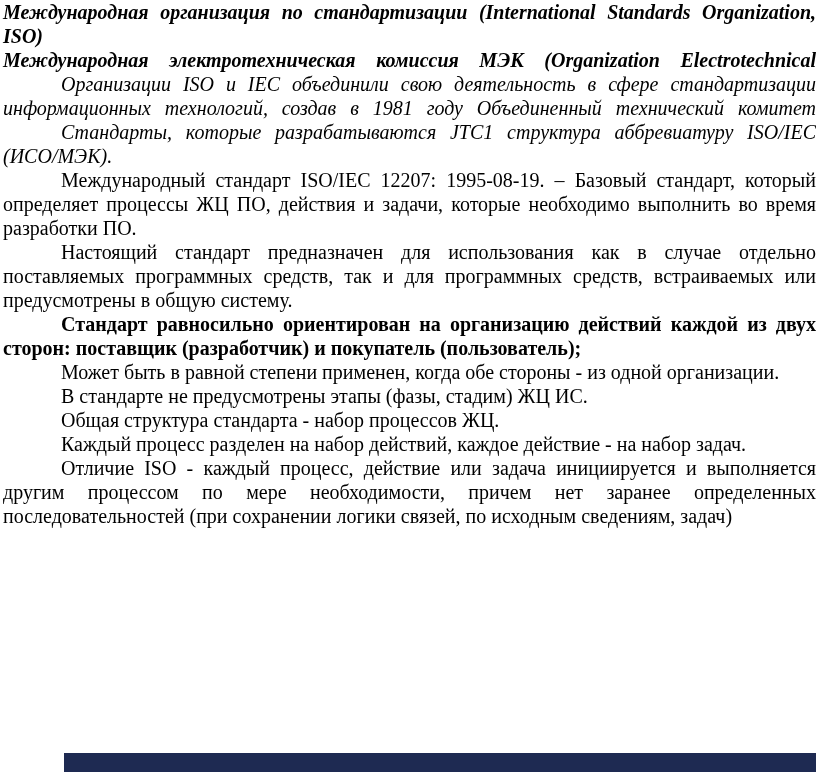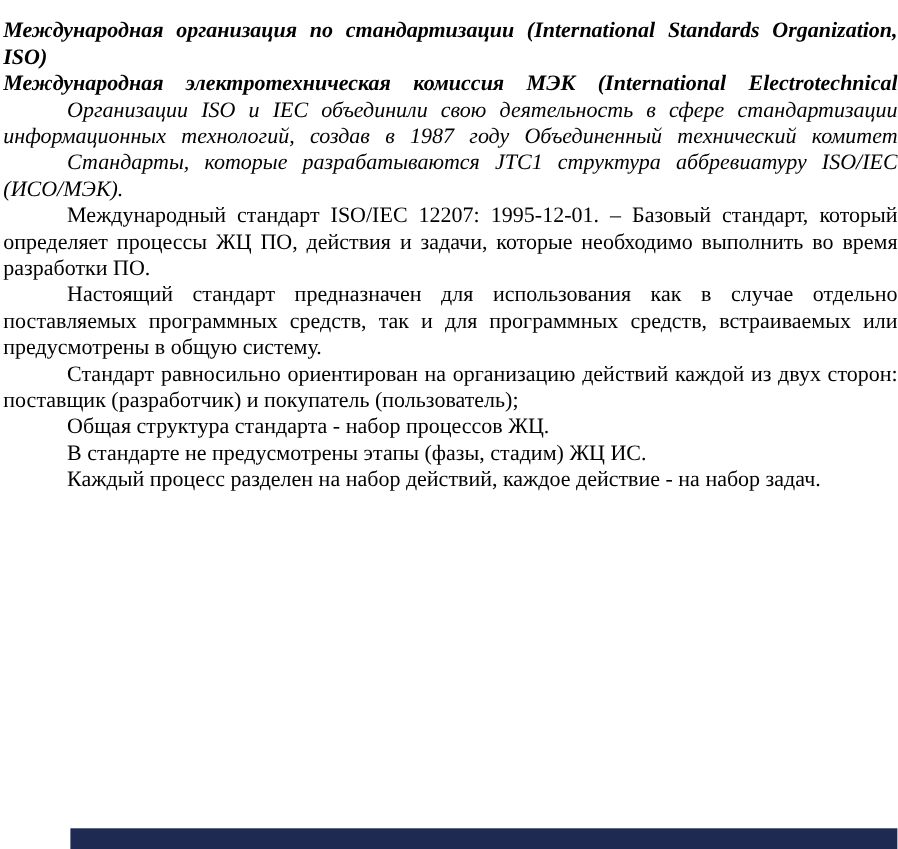--- a/index.html
+++ b/index.html
@@ -13,38 +13,37 @@
     overflow: hidden;
     position: relative;
     font-family: "Liberation Serif", "DejaVu Serif", serif;
     color: #000000;
   }
   .page {
     position: relative;
     width: 813px;
     padding-left: 3px;
     box-sizing: content-box;
-    margin-top: 16px;
   }
   p.para {
     margin: 0;
     font-size: 20px;
     line-height: 24px;
     text-align: justify;
   }
   
   .bi { font-weight: bold; font-style: italic; }
   .it { font-style: italic; }
   .indent { text-indent: 58px; }
   .stretch { text-align: justify; text-align-last: justify; }
   .left { text-align: left; }
   
   .mt2  { margin-top: 2px; }
   .mt16 { margin-top: 16px; }
-  .mt24 { margin-top: 24px; }
+  .mt24 { margin-top: 24px; font-weight: bold; }
   .mt27 { margin-top: 27px; }
   .mt28 { margin-top: 28px; }
   .mt44 { margin-top: 44px; }
   .mt48 { margin-top: 48px; }
   .mt50 { margin-top: 50px; }
   
   .bottom-bar {
     position: absolute;
     left: 64px;
     right: 0;
@@ -53,35 +52,37 @@
     background: #1e2a52;
   }
 </style>
 </head>
 <body>
 
 <div class="page">
 
   <p class="para bi left mt2">Международная организация по стандартизации (International Standards Organization, ISO)</p>
 
-  <p class="para bi stretch mt48">Международная электротехническая комиссия МЭК (International Electrotechnical</p>
+  <p class="para bi stretch mt48">Международная электротехническая комиссия МЭК (Organization Electrotechnical</p>
 
-  <p class="para it indent stretch mt50">Организации ISO и IEC объединили свою деятельность в сфере стандартизации информационных технологий, создав в 1987 году Объединенный технический комитет</p>
+  <p class="para it indent stretch mt50">Организации ISO и IEC объединили свою деятельность в сфере стандартизации информационных технологий, создав в 1981 году Объединенный технический комитет</p>
 
   <p class="para it indent mt44">Стандарты, которые разрабатываются JTC1 структура аббревиатуру ISO/IEC (ИСО/МЭК).</p>
 
-  <p class="para indent mt27">Международный стандарт ISO/IEC 12207: 1995-12-01. – Базовый стандарт, который определяет процессы ЖЦ ПО, действия и задачи, которые необходимо выполнить во время разработки ПО.</p>
+  <p class="para indent mt27">Международный стандарт ISO/IEC 12207: 1995-08-19. – Базовый стандарт, который определяет процессы ЖЦ ПО, действия и задачи, которые необходимо выполнить во время разработки ПО.</p>
 
   <p class="para indent">Настоящий стандарт предназначен для использования как в случае отдельно поставляемых программных средств, так и для программных средств, встраиваемых или предусмотрены в общую систему.</p>
 
   <p class="para indent mt24">Стандарт равносильно ориентирован на организацию действий каждой из двух сторон: поставщик (разработчик) и покупатель (пользователь);</p>
 
+  <p class="para indent left">Может быть в равной степени применен, когда обе стороны - из одной организации.</p>
+
+  <p class="para indent left mt16">В стандарте  не предусмотрены этапы (фазы, стадим) ЖЦ ИС.</p>
 
   <p class="para indent left">Общая структура стандарта - набор процессов ЖЦ.</p>
 
-  <p class="para indent left mt16">В стандарте  не предусмотрены этапы (фазы, стадим) ЖЦ ИС.</p>
-
   <p class="para indent left">Каждый процесс разделен на набор действий, каждое действие - на набор задач.</p>
 
+  <p class="para indent mt28">Отличие ISO - каждый процесс, действие или задача инициируется и выполняется другим процессом по мере необходимости, причем нет заранее определенных последовательностей (при сохранении логики связей, по исходным сведениям, задач)</p>
 
 </div>
 
 <div class="bottom-bar"></div>
 
 </body></html>

